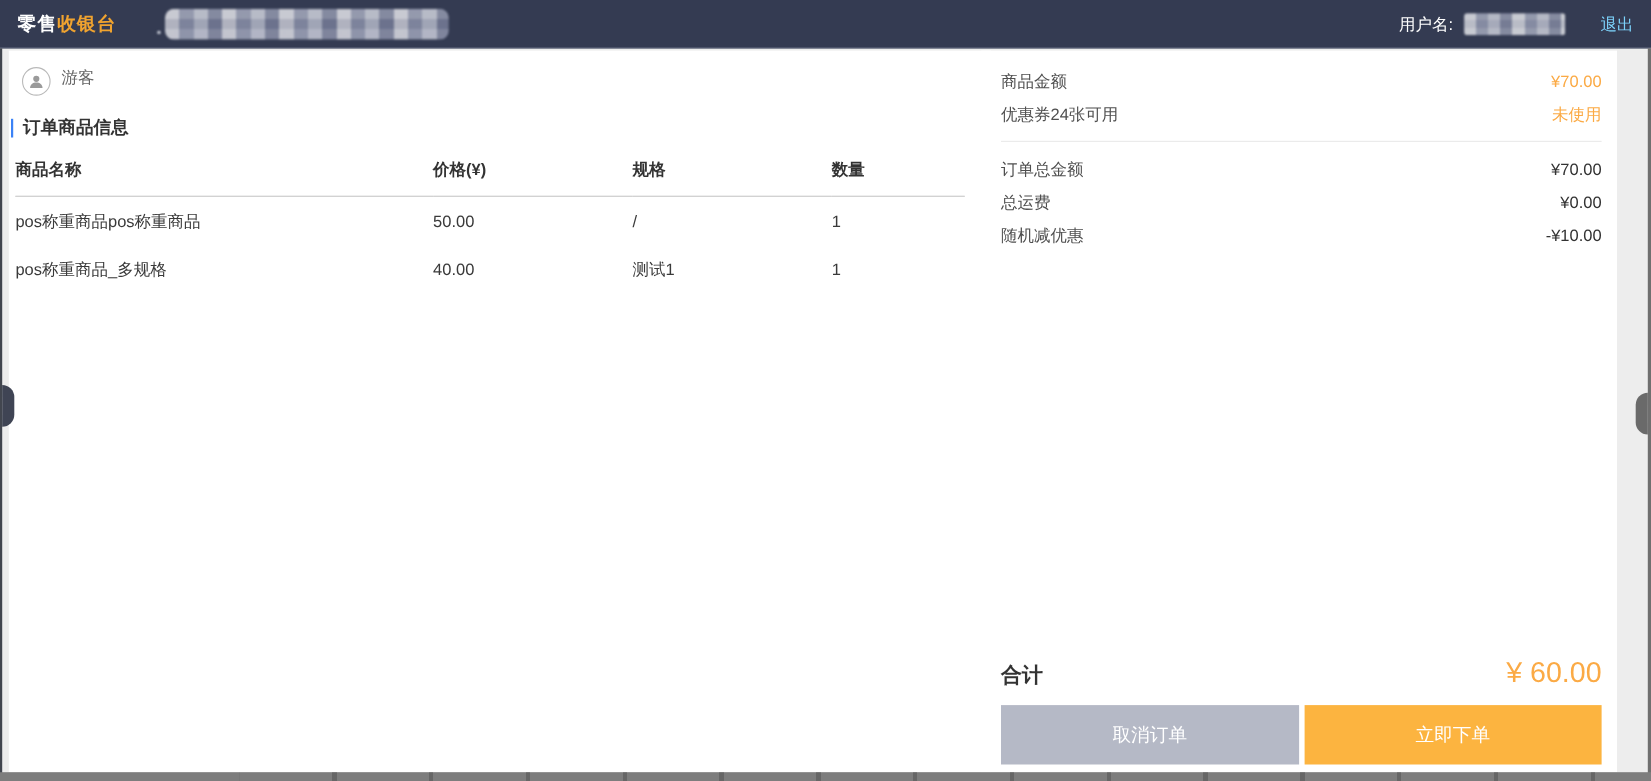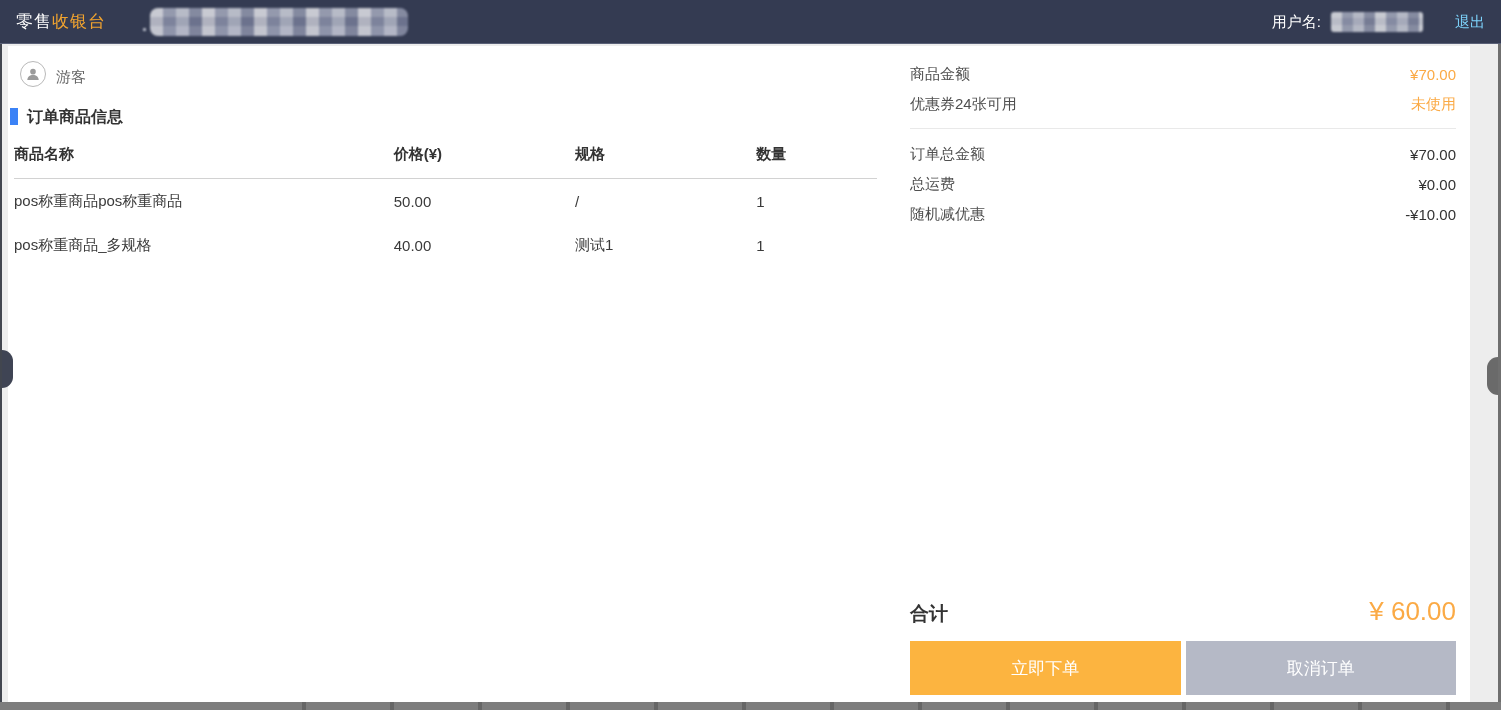--- a/index.html
+++ b/index.html
@@ -8,21 +8,21 @@
     background:#ededed;
     font-family:"Liberation Sans","DejaVu Sans",sans-serif;
     -webkit-font-smoothing:antialiased;
   }
   
   .topbar{
     position:absolute;top:0;left:0;right:0;height:44px;
     background:#343b52;border-bottom:1px solid #596077;
     display:flex;align-items:center;padding:0 16px;box-sizing:border-box;
   }
-  .brand{font-size:17px;font-weight:normal;letter-spacing:1px;white-space:nowrap}
+  .brand{font-size:17px;font-weight:bold;letter-spacing:1px;white-space:nowrap}
   .brand .prefix{color:#ffffff}
   .brand .suffix{color:#f0a32f}
   .redact-store{
     width:258px;height:28px;margin-left:44px;border-radius:8px;position:relative;
     background:
       repeating-linear-gradient(90deg, rgba(255,255,255,.50) 0 13px, rgba(150,156,180,.55) 13px 26px, rgba(214,217,228,.55) 26px 39px, rgba(120,127,155,.50) 39px 52px),
       repeating-linear-gradient(0deg, rgba(190,194,210,.60) 0 10px, rgba(140,146,172,.50) 10px 19px, rgba(225,227,236,.55) 19px 28px);
     filter:blur(1px);
   }
   .redact-store::before{
@@ -38,28 +38,28 @@
       repeating-linear-gradient(0deg, rgba(200,203,216,.55) 0 7px, rgba(150,156,180,.5) 7px 14px);
     filter:blur(1px);
   }
   .logout{color:#7dd3fc;font-size:15px;margin-left:32px;cursor:pointer;white-space:nowrap}
 
   
   .left-panel{position:absolute;left:8px;top:46px;width:893px;bottom:8px;background:#ffffff}
   .right-panel{position:absolute;left:892px;width:578px;top:46px;bottom:8px;background:#ffffff}
 
   
-  .customer{display:flex;align-items:flex-end;margin:15px 0 0 12px}
+  .customer{display:flex;align-items:flex-start;margin:15px 0 0 12px}
   .avatar{
     width:26px;height:26px;border:1px solid #b9b9b9;border-radius:50%;
     display:flex;align-items:center;justify-content:center;box-sizing:border-box;flex:0 0 auto;
   }
   .customer-name{margin-left:10px;color:#666666;font-size:15px}
   .section-title{
-    margin:21px 0 0 2px;border-left:8px solid #3b82f6;padding-left:9px;
+    margin:21px 0 0 2px;border-left:2px solid #3b82f6;padding-left:9px;
     font-size:16px;font-weight:bold;color:#333333;line-height:17px;
   }
   .items-table{
     margin:4px 16px 0 6px;width:863px;border-collapse:collapse;table-layout:fixed;
   }
   .items-table th{
     text-align:left;font-size:15px;color:#333333;font-weight:bold;
     padding:16px 0 14px 0;border-bottom:1px solid #d2d2d2;
   }
   .items-table td{font-size:15px;color:#3a3a3a;padding:13px 0 12px 0}
@@ -190,22 +190,22 @@
       <span class="sum-value">-¥10.00</span>
     </div>
   </div>
 
   <div class="panel-bottom">
     <div class="total-row">
       <span class="total-label">合计</span>
       <span class="total-value">¥ 60.00</span>
     </div>
     <div class="btn-row">
+      <div class="btn btn-cancel">取消订单</div>
       <div class="btn btn-submit">立即下单</div>
-      <div class="btn btn-cancel">取消订单</div>
     </div>
   </div>
 </div>
 
 <div class="edge-left"></div>
 <div class="edge-right"></div>
 <div class="handle-left"></div>
 <div class="handle-right"></div>
 <div class="bottom-strip">
   <div class="strip-seg"></div>

